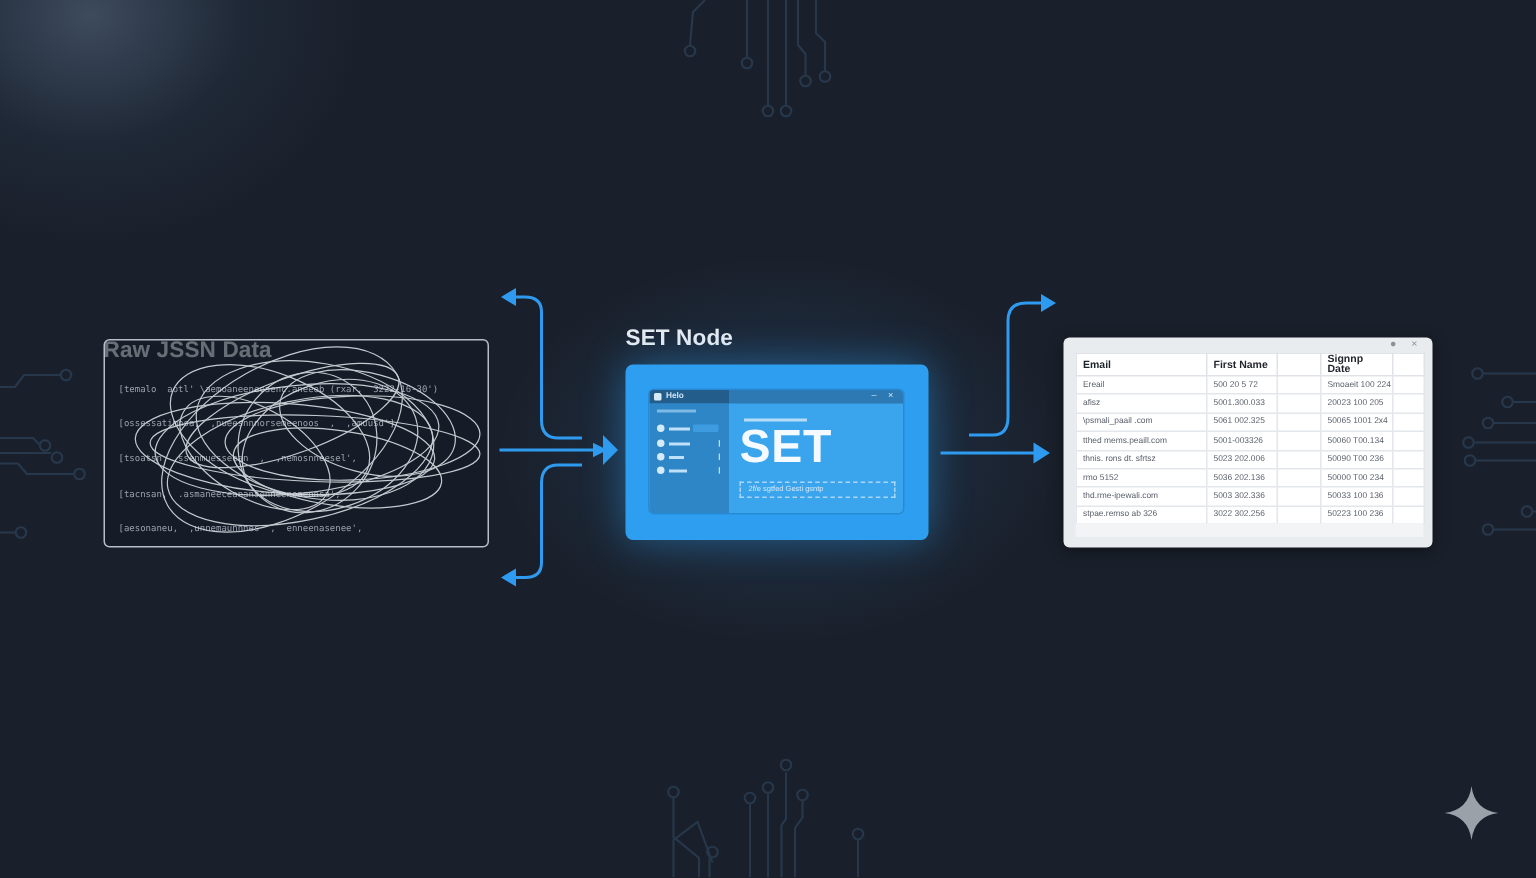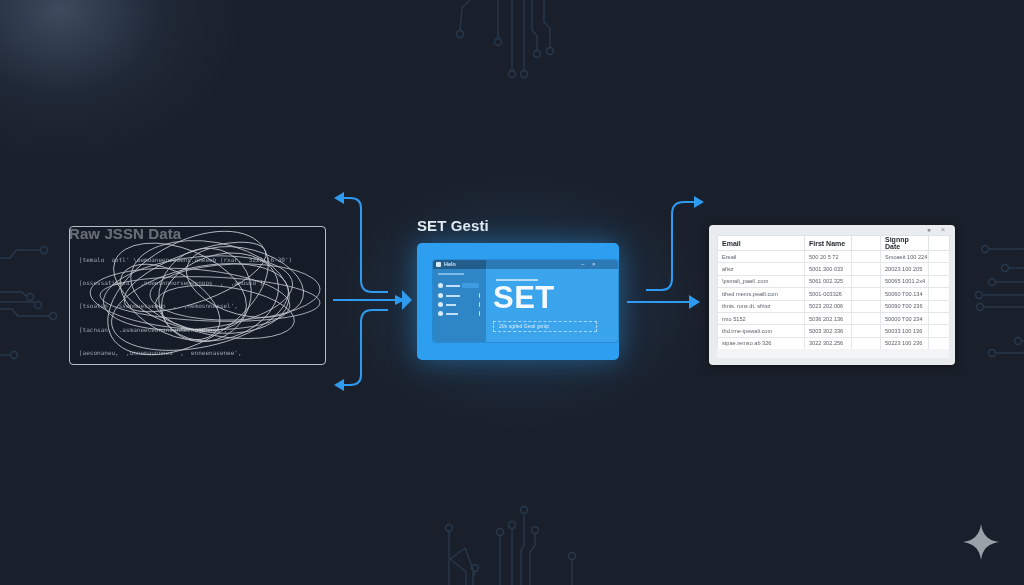--- a/index.html
+++ b/index.html
@@ -34,21 +34,20 @@
   
   .set-node {
     position: absolute; left: 417px; top: 243px; width: 202px; height: 117px;
     background: #2e9ff0; border-radius: 5px;
     box-shadow: 0 0 28px rgba(46,159,240,0.45);
   }
   .set-inner {
     position: absolute; left: 16px; top: 17px; width: 169px; height: 82px;
     background: #3aa4ec; border-radius: 3px; overflow: hidden;
     box-shadow: 0 0 0 1px rgba(25,100,160,0.35);
-    padding-left: 16px;
   }
   .set-titlebar {
     position: absolute; left: 0; top: 0; right: 0; height: 9px; background: #2d79b3;
   }
   .set-title-left {
     position: absolute; left: 0; top: 0; width: 53px; height: 9px; background: #235d8c;
   }
   .set-title-text { position: absolute; left: 11px; top: 1px; font-size: 5.5px; color: #cfe5f7; font-weight: bold; }
   .set-title-icon { position: absolute; left: 3px; top: 1.5px; width: 5px; height: 5px; background: #d7eaf8; border-radius: 1px; }
   .win-ctrl { position: absolute; top: 0; font-size: 6px; color: #cfe5f7; line-height: 9px; }
@@ -147,21 +146,21 @@
     <path d="M0 302 L34 302"></path>
       <circle cx="38" cy="305" r="3.5"></circle>
     <path d="M0 309 L12 309 L18 316 L49 316"></path>
       <circle cx="53" cy="316" r="3.5"></circle>
     <path d="M0 355 L10 355"></path>
       <circle cx="14" cy="355" r="3.5"></circle>
   </g>
 </svg>
 
 <div class="label" style="left:69px; top:203px;margin-top:22px;">Raw JSSN Data</div>
-<div class="label" style="left:417px; top:217px;">SET Gesti</div>
+<div class="label" style="left:417px; top:217px;">SET Node</div>
 
 <div class="raw-box">
   <div class="raw-lines">
     <div>[temalo  aotl' \aemoaneeneeaenc.aneeeb (rxar,  3222-16-30')</div>
     <div>[ossessatimnsa,  ,nueesnnnorsemeenoos  ,  ,amuusd']</div>
     <div>[tsoatsn  .ssenmuesseean  ,  ,nemosnneesel',</div>
     <div>[tacnsan,  .asmaneeceanansenneenoaennsa',</div>
     <div>[aesonaneu,  ,unnemaunnnes  ,  enneenasenee',</div>
     
     

